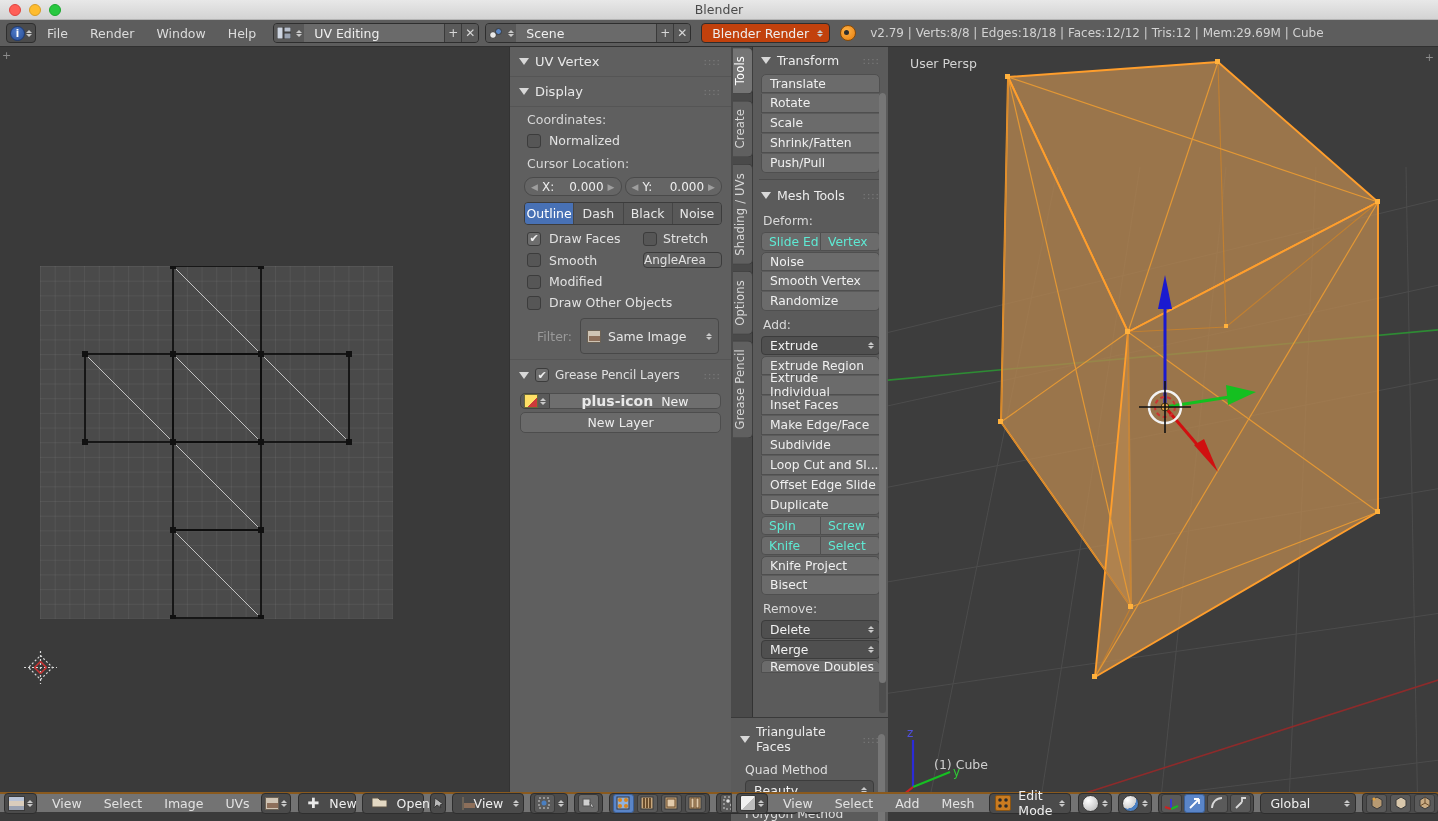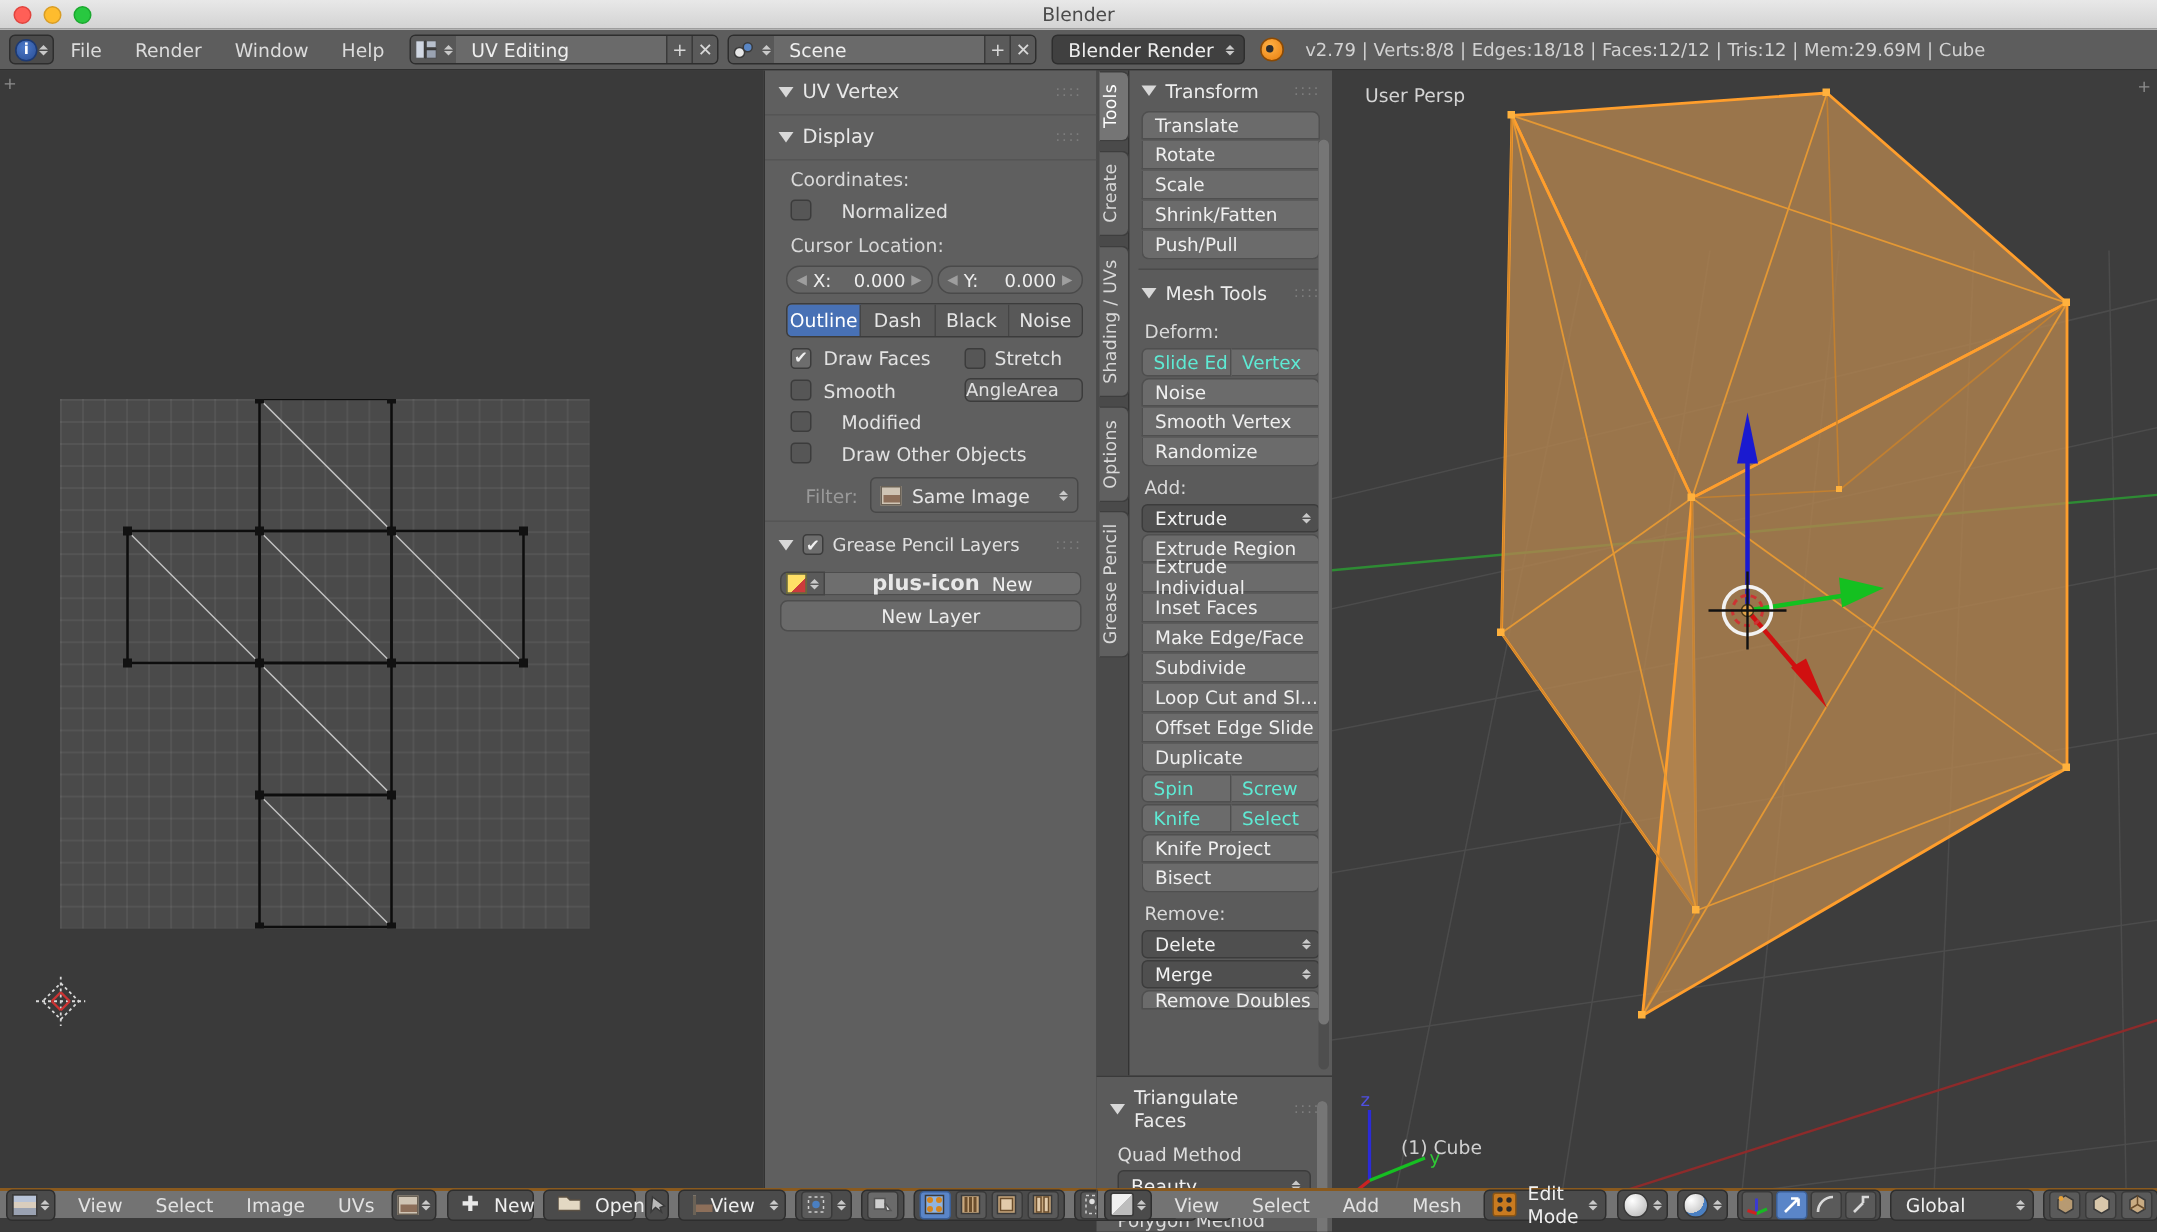--- a/index.html
+++ b/index.html
@@ -65,21 +65,21 @@
   .combo .field{
     background:#6a6a6a; height:18px; display:flex;align-items:center;
     padding:0 10px; color:#efefef; font-size:12.5px; min-width:140px;
   }
   .combo .sq{
     width:17px;height:18px;display:flex;align-items:center;justify-content:center;
     background:#5a5a5a; border-left:1px solid #3a3a3a; color:#d8d8d8; font-size:12px;
   }
   .render-engine{
     margin-left:10px; height:20px; display:flex; align-items:center;
-    background:#404040;border:1px solid #2e2e2e;border-radius:4px;
+    background:#c2410c;border:1px solid #2e2e2e;border-radius:4px;
     padding:0 6px 0 10px; color:#eee; font-size:12.5px; gap:8px;
   }
   .stats{ margin-left:14px; color:#d2d2d2; font-size:12px; white-space:nowrap;}
   .blender-logo{
     width:16px;height:16px;border-radius:50%;
     background:radial-gradient(circle at 40% 35%,#ffb347,#e87d0d);
     border:1px solid #8a4a05; position:relative; margin-left:10px;
   }
   .blender-logo:after{
     content:""; position:absolute; left:3px; top:4px; width:5px;height:5px;
@@ -112,21 +112,21 @@
     background:#5f5f5f; border-left:1px solid #333;
   }
   .panel-hdr{
     display:flex;align-items:center;gap:6px;
     padding:7px 10px 7px 9px; color:#e8e8e8; font-size:13px;
     border-bottom:1px solid #555;
   }
   .tri{ width:0;height:0;border-left:5px solid transparent;border-right:5px solid transparent;border-top:7px solid #d8d8d8;}
   .grip{ margin-left:auto; color:#7d7d7d; font-size:10px; letter-spacing:1px;}
   .sub-label{ color:#d8d8d8; font-size:12.5px; padding:5px 0 3px 17px;}
-  .chk-row{ display:flex;gap:20px; padding:3px 0 3px 17px; }
+  .chk-row{ display:flex;align-items:center;gap:8px; padding:3px 0 3px 17px; }
   .chk{
     width:14px;height:14px;border-radius:3px;background:#565656;border:1px solid #3c3c3c;
     display:flex;align-items:center;justify-content:center;
   }
   .chk.on{ background:#6d6d6d; }
   .chk.on:after{ content:"\2714"; color:#f0f0f0;font-size:11px;line-height:11px;}
   .chk-lbl{ color:#e2e2e2;font-size:12.5px;}
   .num-row{ display:flex; gap:3px; padding:3px 9px 3px 14px;}
   .num{
     flex:1;display:flex;align-items:center;justify-content:space-between;
@@ -145,21 +145,21 @@
   }
   .seg div:last-child{border-right:none;}
   .seg div.sel{ background:#4871b5; color:#fff;}
   .two-col{ display:flex; align-items:center; padding:3px 9px 3px 17px; gap:6px;}
   .two-col .left{ display:flex;align-items:center;gap:8px; width:110px;}
   .mini-seg{ display:flex;flex:1;border-radius:4px;overflow:hidden;border:1px solid #3c3c3c;}
   .filter-row{ display:flex;align-items:center;gap:8px; padding:5px 12px 5px 27px;}
   .filter-lbl{ color:#999; font-size:12.5px;}
   .dropdown{
     flex:1;display:flex;align-items:center;gap:7px;
-    background:#606060;border:1px solid #484848;border-radius:4px;height:24px;padding:0 6px;
+    background:#606060;border:1px solid #484848;border-radius:4px;height:36px;padding:0 6px;
     color:#e6e6e6;font-size:12.5px;
   }
   .img-ic{
     width:14px;height:13px;background:#cfc4b4;border:1px solid #6b6256;position:relative;
   }
   .img-ic:after{content:"";position:absolute;left:1px;bottom:1px;width:11px;height:5px;background:#8d6f5a;}
   .gp-hdr{ display:flex;align-items:center;gap:6px;padding:8px 10px 7px 9px;border-top:1px solid #555;}
   .btn-wide{
     margin:3px 10px; height:21px; display:flex;align-items:center;justify-content:center;
     background:#6a6a6a;border:1px solid #4d4d4d;border-radius:5px;color:#ececec;font-size:12.5px;

